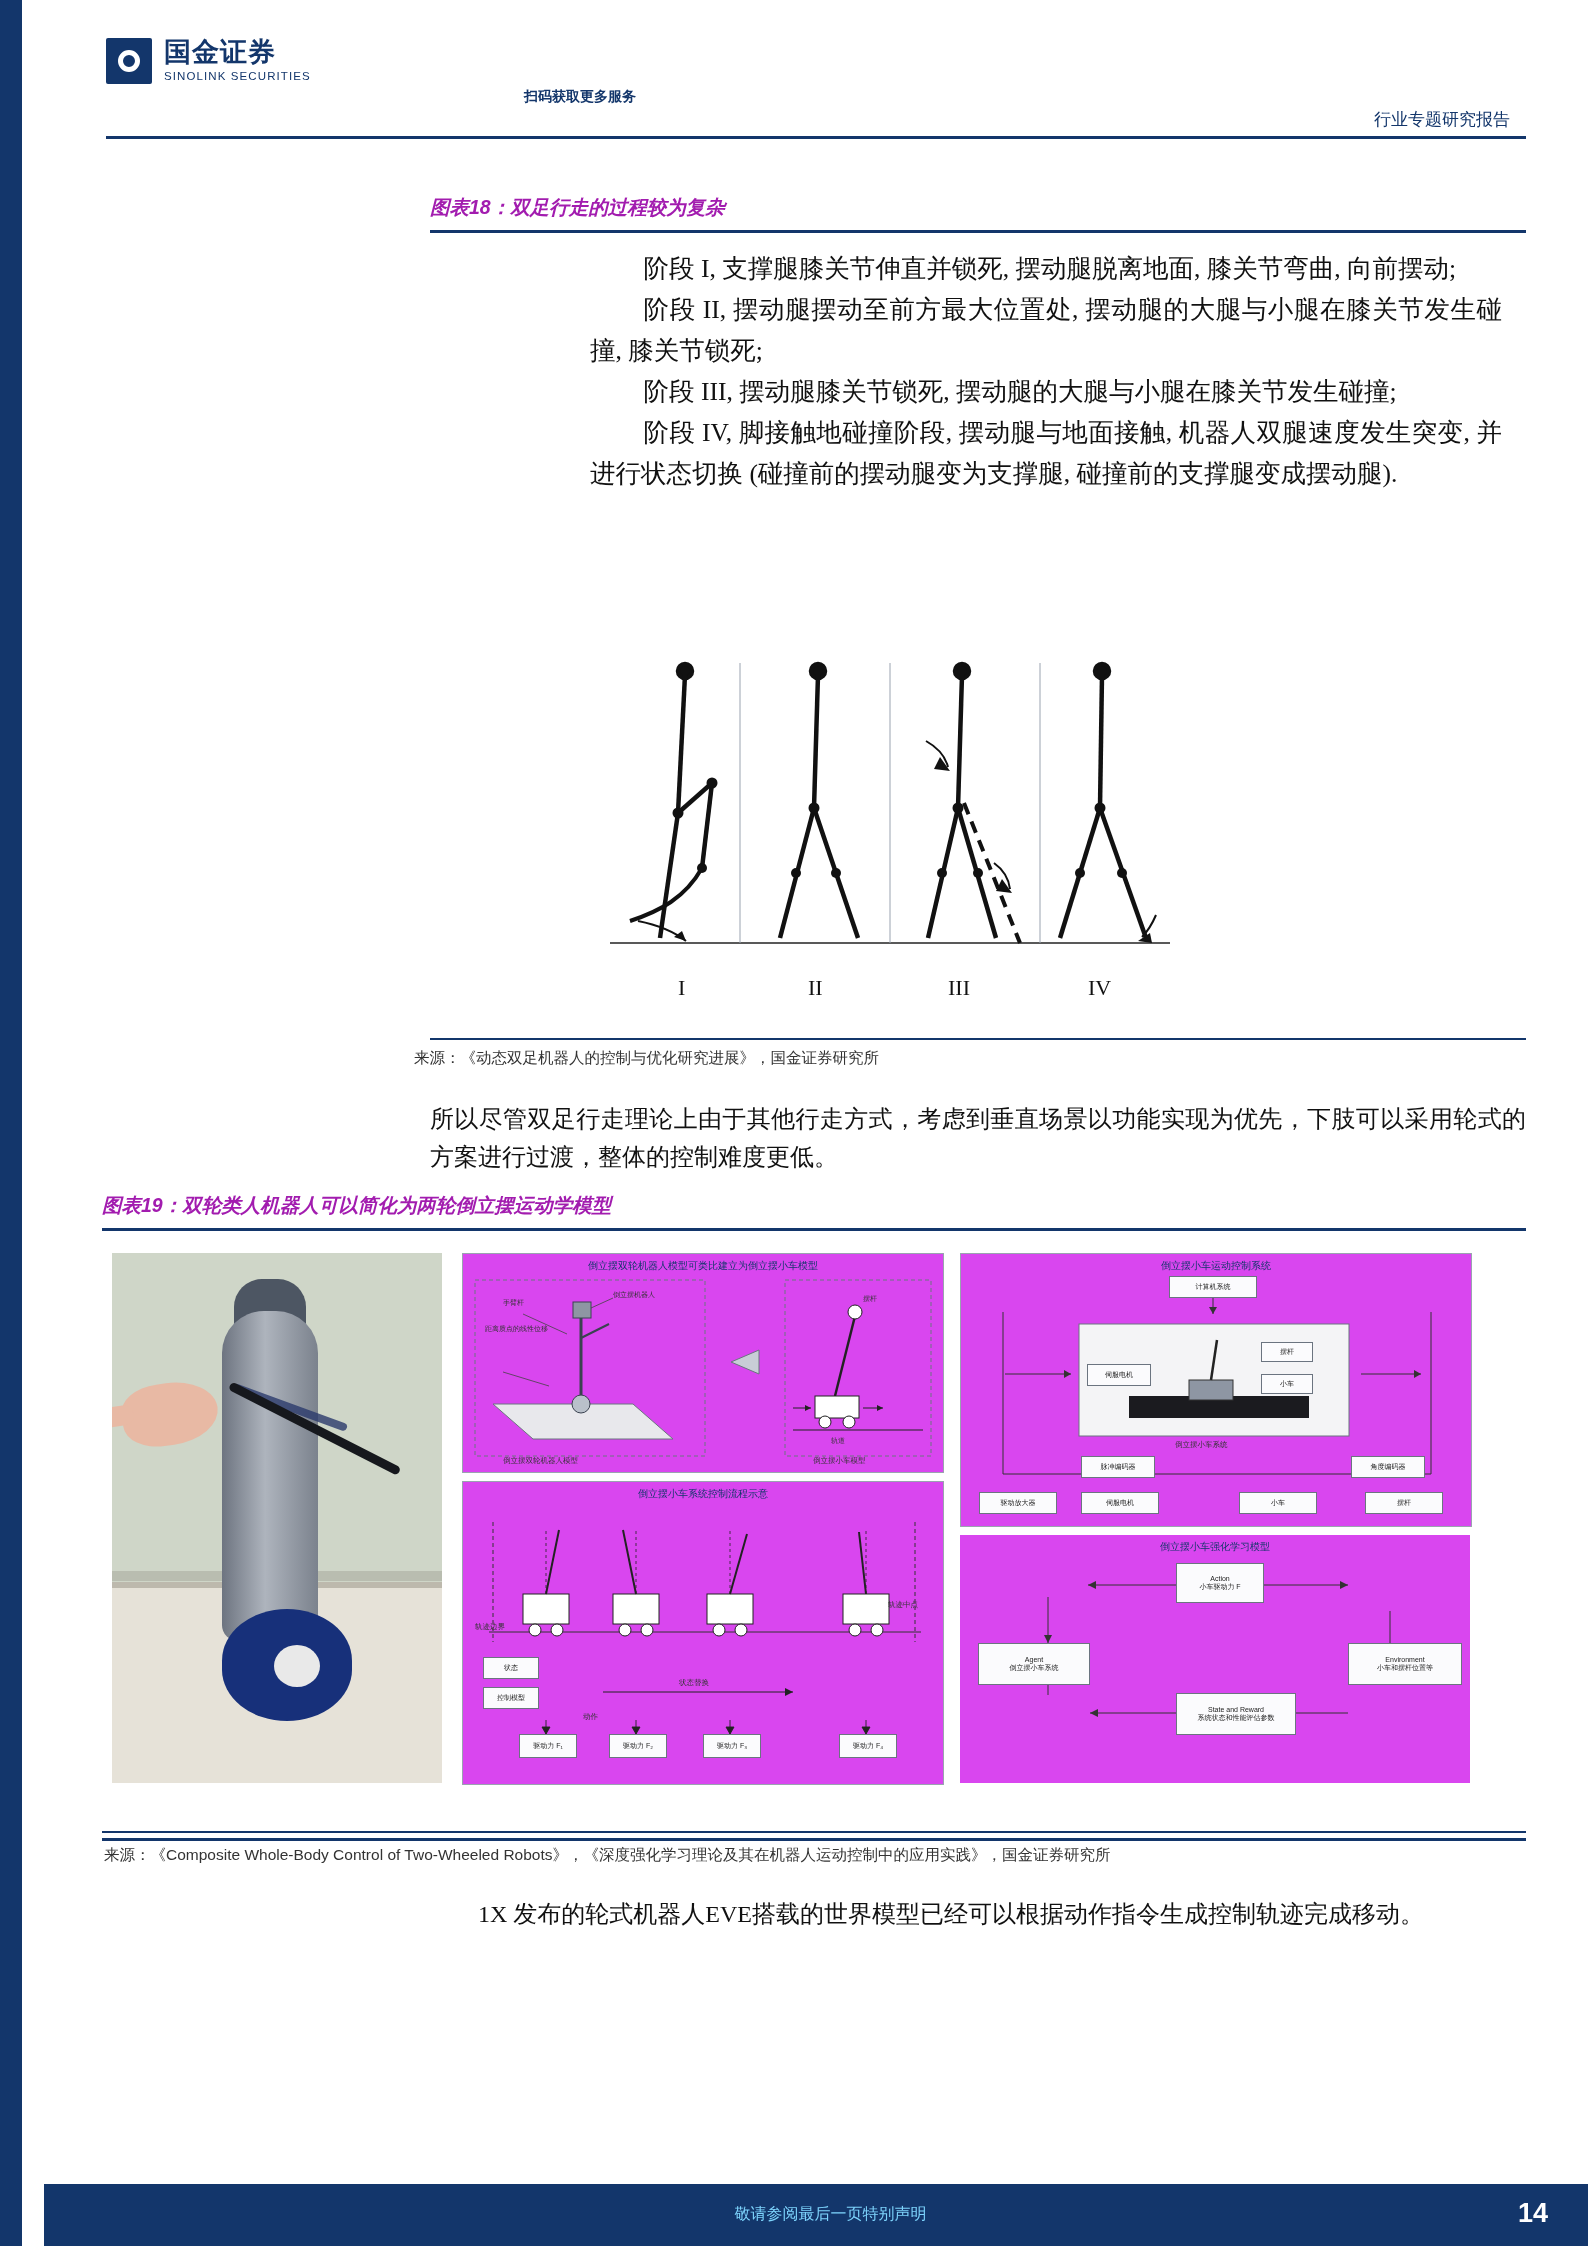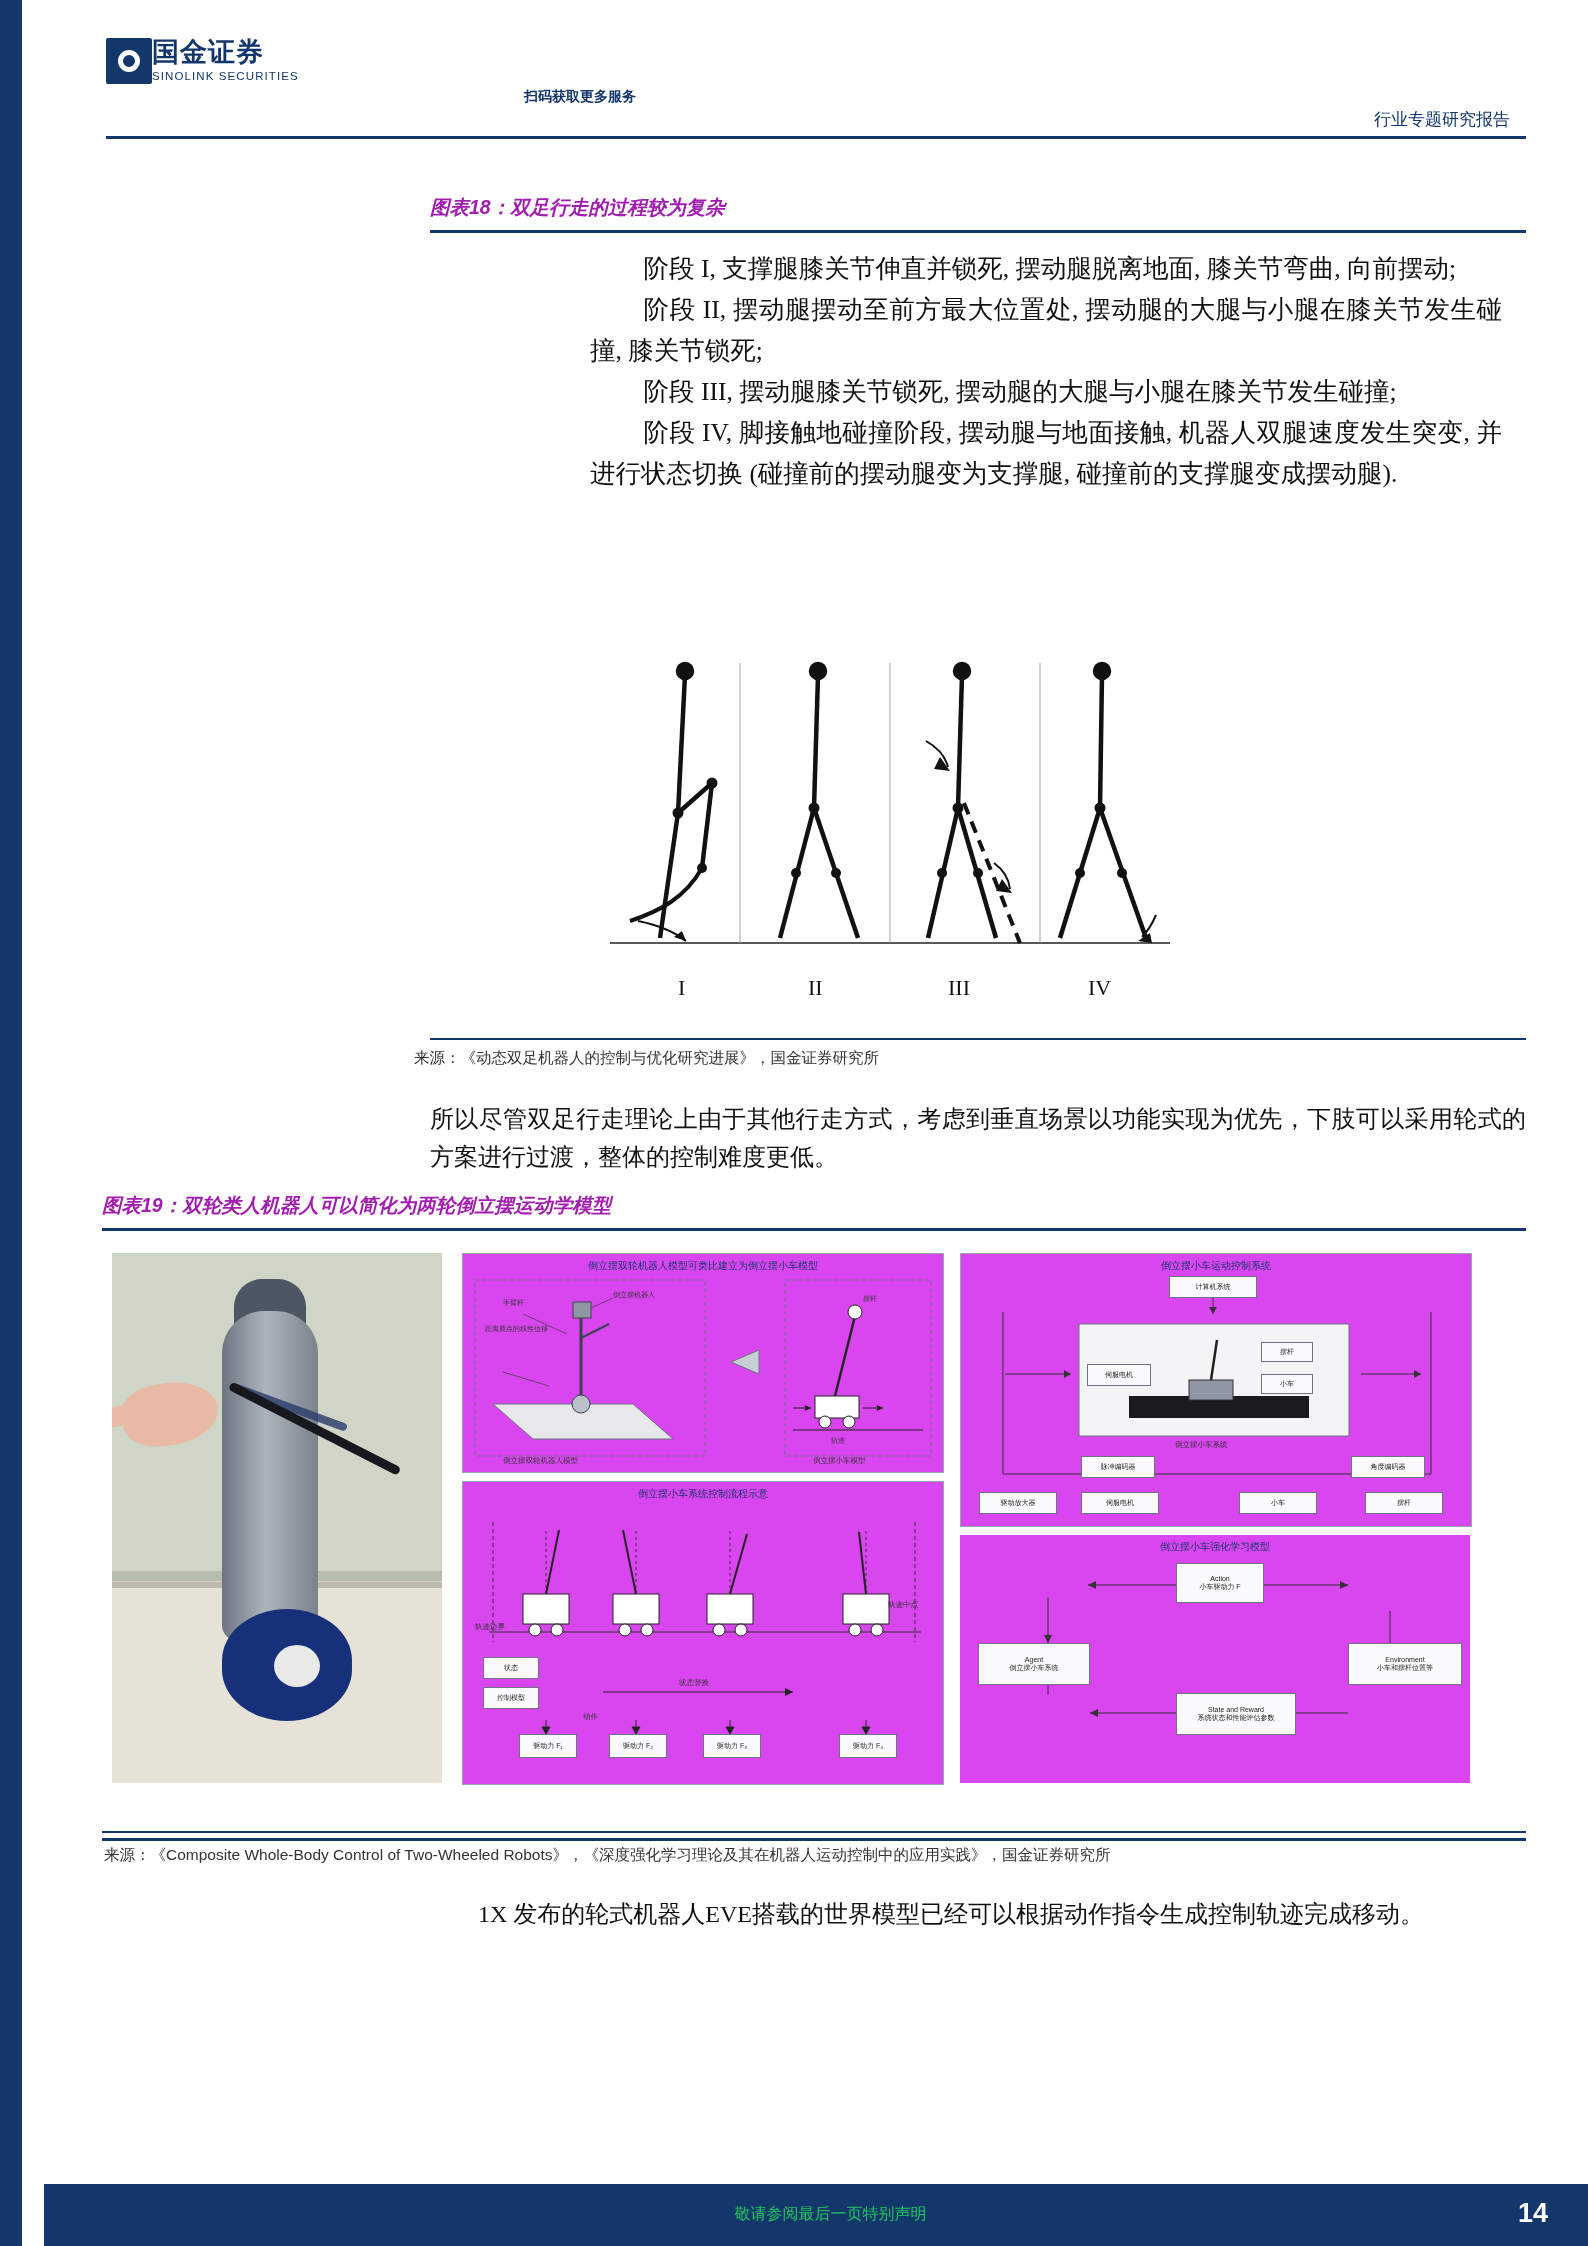--- a/index.html
+++ b/index.html
@@ -12,21 +12,21 @@
   }
   .page{
     position:absolute;inset:0;
     border-left:22px solid #13366b;
   }
   
   .header{
     position:absolute;left:22px;right:0;top:0;height:128px;
   }
   .logo{
-    position:absolute;left:62px;top:38px;display:flex;align-items:center;
+    position:absolute;left:62px;top:38px;display:flex;align-items:center;gap:12px;
   }
   .logo-mark{
     width:46px;height:46px;background:#13366b;position:relative;border-radius:2px;
   }
   .logo-mark:after{
     content:"";position:absolute;left:12px;top:12px;width:22px;height:22px;
     border:5px solid #ffffff;border-radius:50%;box-sizing:border-box;
   }
   .logo-text{line-height:1;}
   .logo-cn{
@@ -156,21 +156,21 @@
     position:absolute;left:408px;right:62px;top:1895px;
     font-family:"Liberation Serif", serif;
     font-size:24px;line-height:38px;color:#111;text-indent:2em;
   }
   
   .footer{
     position:absolute;left:22px;right:0;bottom:0;height:62px;background:#13366b;
   }
   .footer-text{
     position:absolute;left:0;right:0;top:20px;text-align:center;
-    font-family:"Liberation Sans", sans-serif;font-size:16px;color:#22c55e;margin-left:29px;
+    font-family:"Liberation Sans", sans-serif;font-size:16px;color:#7dd3fc;margin-left:29px;
   }
   .page-num{
     position:absolute;right:40px;top:14px;
     font-family:"Liberation Sans", sans-serif;font-size:27px;font-weight:bold;color:#ffffff;
   }
 </style>
 </head>
 <body>
 
 <div class="page">

